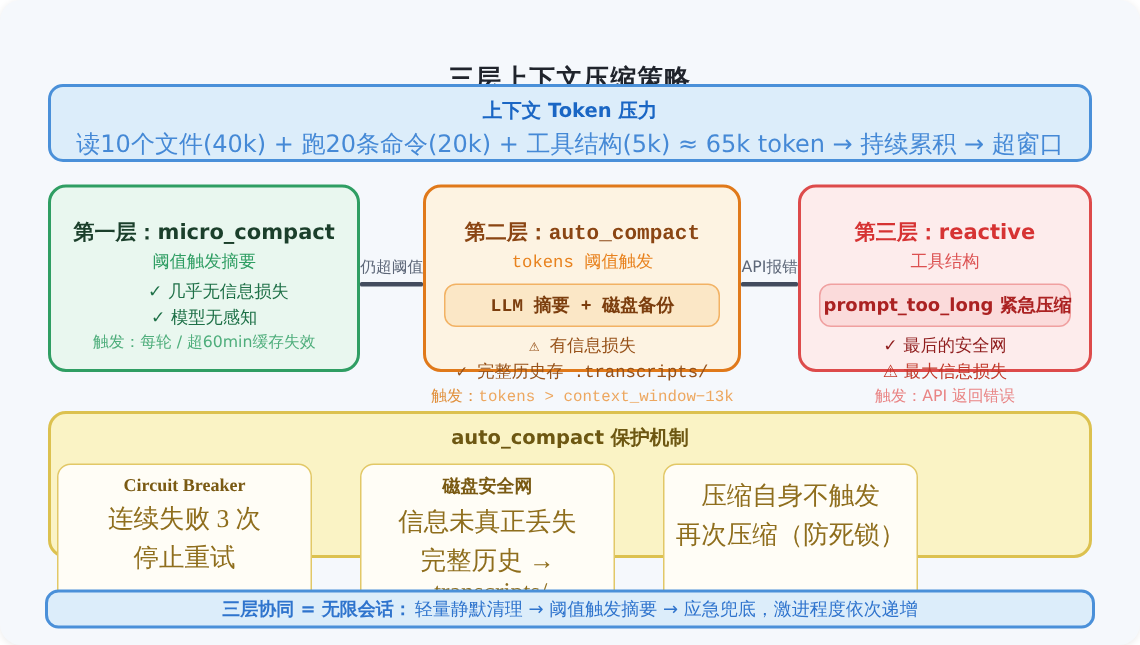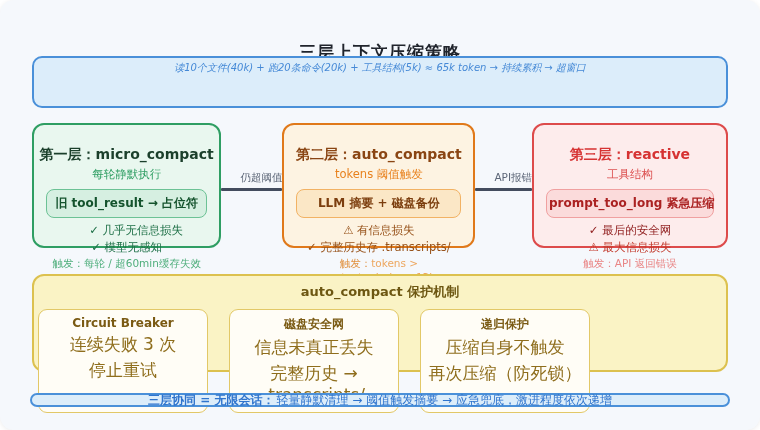--- a/index.html
+++ b/index.html
@@ -14,82 +14,82 @@
     font-size:17px; font-weight:bold; color:#20242c; letter-spacing:1px;margin-top:28px;
   }
   
   .pressure {
     position:absolute; left:32px; right:32px; top:56px; height:52px;
     box-sizing:border-box; text-align:center;
     background:var(--blue-bg,#dcedfa); border:2px solid var(--blue-border,#4a90d9);
     border-radius:10px;
   }
   .pressure-title { margin-top:7px; font-size:13px; font-weight:bold; color:var(--blue-title,#1a66c4); }
-  .pressure-detail { margin-top:3px; font-size:10px; color:var(--blue-text,#4589d6);font-style:italic; }
+  .pressure-detail { margin-top:3px; font-size:16px; color:var(--blue-text,#4589d6); }
   
   .layers-row { position:absolute; left:32px; right:32px; top:123px; height:125px; display:flex; }
   .layer {
     box-sizing:border-box; height:125px; text-align:center;
     background:var(--bg); border:2px solid var(--bd); border-radius:12px;
   }
-  .layer.w0 { width:212px; } .layer.w1 { width:216px; } .layer.w2 { width:196px; }
+  .layer.w0 { width:212px; } .layer.w1 { width:216px;font-family:Liberation Mono, monospace; } .layer.w2 { width:196px; }
   .layer-title { margin-top:21px; font-size:14px; font-weight:bold; color:var(--tc); }
   .layer-subtitle { margin-top:3px; font-size:11.5px; color:var(--sc); }
   .pill {
     margin:7px 12px 0; padding:5px 2px; box-sizing:border-box;
     background:var(--pbg); border:1.5px solid var(--pbd); border-radius:8px;
     font-size:12px; font-weight:bold; color:var(--ptc); white-space:nowrap;
   }
   .point { margin-top:5px; font-size:11.5px; }
   .point + .point { margin-top:2px; }
   .trigger { margin-top:2px; font-size:10.5px; }
   .trigger .t-label { color:var(--tlc); }
   .trigger .t-value { color:var(--trc); }
   .connector { flex:1; display:flex; flex-direction:column; align-items:center; padding-top:48px; }
-  .connector-label { font-size:10.5px; color:var(--connector-label,#5d6778); margin-bottom:3px; white-space:nowrap;padding-left:19px; }
+  .connector-label { font-size:10.5px; color:var(--connector-label,#5d6778); margin-bottom:3px; white-space:nowrap; }
   .connector-line { width:100%; height:3px; background:var(--connector-line,#434c5e); border-radius:1px; }
   
   .protection {
     position:absolute; left:32px; right:32px; top:274px; height:98px; box-sizing:border-box;
     background:var(--yellow-bg,#faf3c5); border:2px solid var(--yellow-border,#dcc14f); border-radius:12px;
   }
   .protection-title { margin-top:7px; text-align:center; font-size:13px; font-weight:bold; color:var(--yellow-title,#6d5712); }
-  .protection-cards { display:flex; gap:21px; margin-top:8px; padding-left:4px; }
+  .protection-cards { display:flex; gap:32px; margin-top:8px; padding-left:4px;font-family:Liberation Serif, serif; }
   .p-card {
     width:170px; box-sizing:border-box; padding:6px 4px 7px; text-align:center;
     background:#fffdf6; border:1.5px solid #e2c867; border-radius:9px;
   }
   .p-card-title { font-size:12px; font-weight:600; color:#7a5a13; }
   .p-card-line { margin-top:3px; font-size:17px; color:#8f6e1d; }
   
   .footer {
-    position:absolute; left:30px; right:30px; top:393px; height:14px; box-sizing:border-box;
+    position:absolute; left:30px; right:30px; top:393px; height:26px; box-sizing:border-box;
     background:var(--blue-bg,#dcedfa); border:2px solid var(--blue-border,#4a90d9); border-radius:9px;
     display:flex; align-items:center; justify-content:center;
     font-size:12px; color:#2f74cd; white-space:nowrap;
   }
   .footer .f-prefix { font-weight:bold; margin-right:2px; }
 </style>
 </head>
 <body>
 
 <div class="card">
 
   <div class="page-title">三层上下文压缩策略</div>
 
   <div class="pressure">
+    <div class="pressure-title">上下文 Token 压力</div>
     <div class="pressure-detail">读10个文件(40k) + 跑20条命令(20k) + 工具结构(5k) ≈ 65k token → 持续累积 → 超窗口</div>
   </div>
 
   <div class="layers-row">
 
     <div class="layer w0" style="--bd: #2f9e63; --bg: #e9f7ef; --tc: #1b3f2b; --sc: #2f9e63; --pbg: #d6efe1; --pbd: #6cc295; --ptc: #14532d; --tlc: #4fae7c; --trc: #4fae7c;">
       <div class="layer-title">第一层：micro_compact</div>
-      <div class="layer-subtitle">每轮静默执行</div>
-      <div class="pill">旧 tool_result → 占位符</div>
+      <div class="layer-subtitle">阈值触发摘要</div>
       <div class="point" style="color: rgb(30, 112, 71); padding-left: 19px;">✓ 几乎无信息损失</div>
       <div class="point" style="color: rgb(30, 112, 71);">✓ 模型无感知</div>
       <div class="trigger"><span class="t-label">触发：</span><span class="t-value">每轮 / 超60min缓存失效</span></div>
     </div>
 
     <div class="connector">
       <div class="connector-label">仍超阈值</div>
       <div class="connector-line"></div>
     </div>
 
@@ -125,21 +125,20 @@
         <div class="p-card-title">Circuit Breaker</div>
         <div class="p-card-line">连续失败 3 次</div>
         <div class="p-card-line">停止重试</div>
       </div>
       <div class="p-card">
         <div class="p-card-title">磁盘安全网</div>
         <div class="p-card-line">信息未真正丢失</div>
         <div class="p-card-line">完整历史 → .transcripts/</div>
       </div>
       <div class="p-card">
-        <div class="p-card-title">递归保护</div>
         <div class="p-card-line">压缩自身不触发</div>
         <div class="p-card-line">再次压缩（防死锁）</div>
       </div>
     </div>
   </div>
 
   <div class="footer">
     <span class="f-prefix">三层协同 = 无限会话：</span>
       <span class="f-text">轻量静默清理 → 阈值触发摘要 → 应急兜底，激进程度依次递增</span>
   </div>

